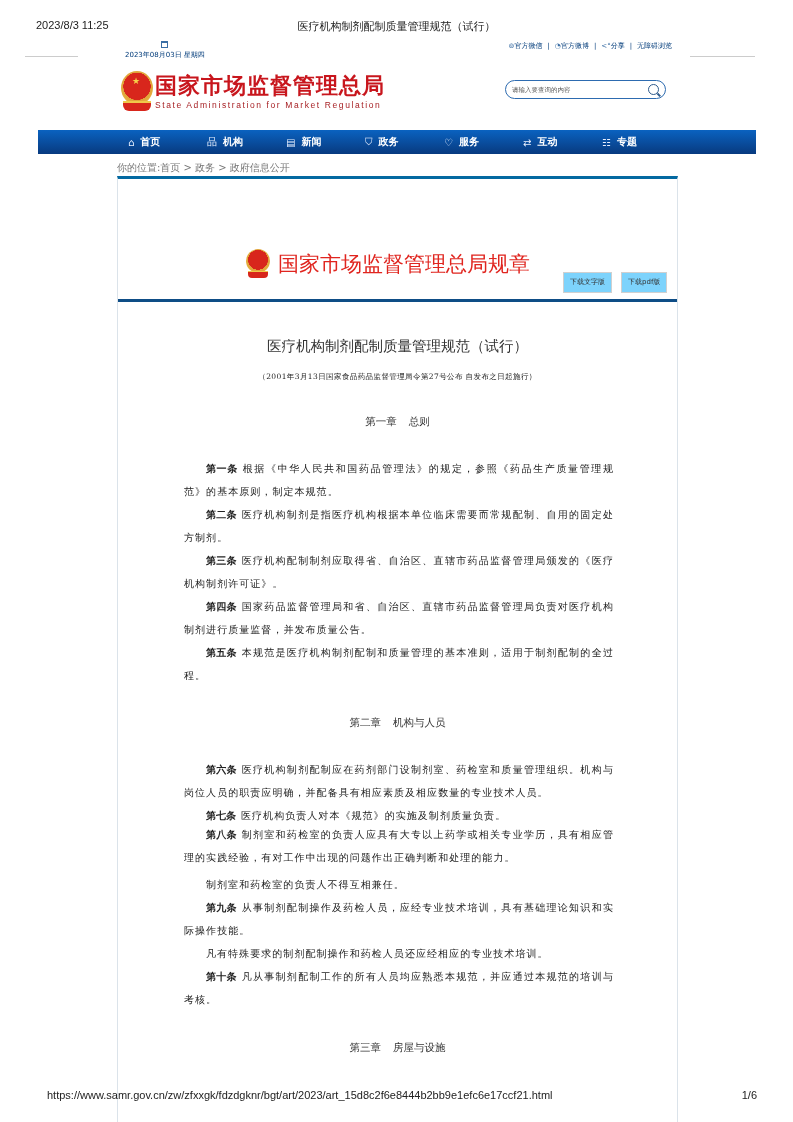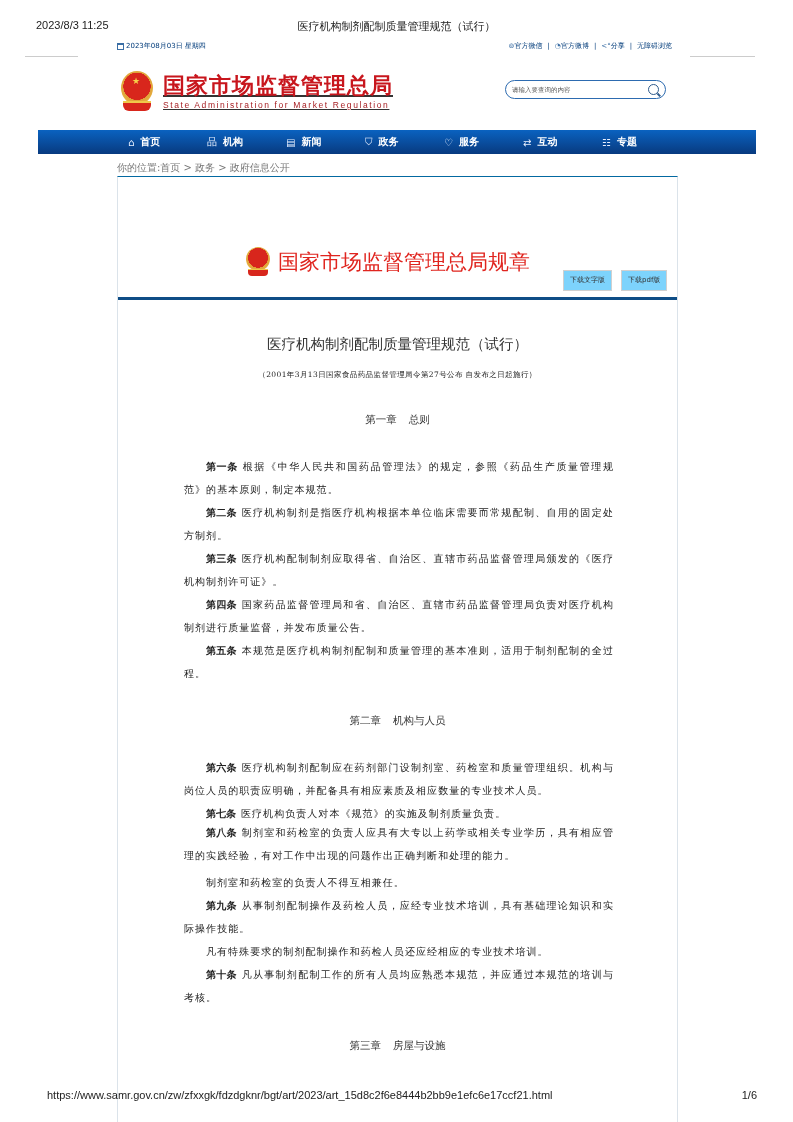--- a/index.html
+++ b/index.html
@@ -4,50 +4,50 @@
 <style>
   * { box-sizing: border-box; margin: 0; padding: 0; }
   html, body { width: 793px; height: 1122px; background: #fff; overflow: hidden; }
   body { font-family: "DejaVu Sans", "Liberation Sans", sans-serif; color: #333; position: relative; }
 
   .print-header { position: absolute; top: 19px; left: 0; width: 793px; height: 16px; font-family: "Liberation Sans", sans-serif; font-size: 11px; color: #222; }
   .print-header .ts { position: absolute; left: 36px; top: 0; }
   .print-header .pt { position: absolute; left: 0; width: 793px; text-align: center; top: 0; font-family: "DejaVu Sans", sans-serif; font-size: 11px; }
 
   .topbar { position: absolute; top: 41px; left: 117px; width: 555px; height: 12px; font-size: 7px; color: #003b7a; }
-  .topbar .date { position: absolute; left: 0; top: 0; display: flex; align-items: center; gap: 2px; }
+  .topbar .date { position: absolute; left: 8px; top: 0; display: flex; align-items: center; gap: 2px; flex-direction: column; }
   .topbar .date .cal { width: 7px; height: 7px; border: 1px solid #3a6ea5; border-top-width: 2px; display: inline-block; }
   .topbar .links { position: absolute; right: 0; top: 0; display: flex; align-items: center; gap: 5px; }
   .topbar .links .sep { color: #003b7a; }
   .topbar .links .ico { font-size: 7px; color: #3a6ea5; }
   .rule-left { position: absolute; top: 56px; left: 25px; width: 53px; height: 1px; background: #ccc; }
   .rule-right { position: absolute; top: 56px; left: 690px; width: 65px; height: 1px; background: #ccc; }
 
   .brand { position: absolute; top: 71px; left: 119px; display: flex; align-items: center; }
   .emblem { width: 36px; height: 42px; position: relative; }
   .emblem .disc { position: absolute; left: 2px; top: 0; width: 32px; height: 34px; border-radius: 50%; background: radial-gradient(circle at 50% 45%, #d8261c 55%, #e0a33a 56%, #f0c84a 100%); }
   .emblem .star { position: absolute; left: 13px; top: 5px; color: #f6d04a; font-size: 9px; }
   .emblem .base { position: absolute; left: 4px; top: 30px; width: 28px; height: 10px; background: #d8261c; border-radius: 0 0 6px 6px; border-top: 2px solid #f0c84a; }
-  .brand-text { margin-left: 8px; text-decoration: underline; }
+  .brand-text { margin-left: 0; }
   .brand-cn { font-size: 22px; font-weight: bold; color: #c8161d; letter-spacing: 1px; line-height: 24px; }
   .brand-en { font-family: "Liberation Sans", sans-serif; font-size: 8.5px; color: #a61e22; letter-spacing: 1.6px; margin-top: 2px; }
 
   .search { position: absolute; top: 80px; left: 505px; width: 161px; height: 19px; border: 1px solid #2d6bb0; border-radius: 10px; display: flex; align-items: center; padding: 0 6px; }
   .search input { border: none; outline: none; font-size: 6.5px; color: #444; flex: 1; background: transparent; font-family: "DejaVu Sans", sans-serif; }
   .search input::placeholder { color: #555; }
   .search .mag { width: 11px; height: 11px; border: 1.5px solid #2d5a8c; border-radius: 50%; position: relative; }
   .search .mag::after { content: ""; position: absolute; width: 4px; height: 1.5px; background: #2d5a8c; right: -3px; bottom: -1px; transform: rotate(45deg); }
 
   .nav { position: absolute; top: 130px; left: 38px; width: 718px; height: 24px; background: linear-gradient(#0a62c0, #094a99 60%, #073a7f); display: flex; align-items: center; padding-left: 90px; }
   .nav-item { display: flex; align-items: center; gap: 6px; color: #fff; font-size: 10px; font-weight: bold; width: 79px; cursor: pointer; }
   .nav-item .ni { font-size: 10px; font-weight: normal; color: #e8f0ff; }
 
   .crumb { position: absolute; top: 161px; left: 117px; font-size: 10px; color: #777; }
 
-  .panel { position: absolute; top: 176px; left: 117px; width: 561px; height: 946px; border-left: 1px solid #dbe3ea; border-right: 1px solid #dbe3ea; border-top: 1px solid #0369a1; }
+  .panel { position: absolute; top: 176px; left: 117px; width: 561px; height: 946px; border-left: 1px solid #dbe3ea; border-right: 1px solid #dbe3ea; border-top: 3px solid #0369a1; }
   .banner { position: absolute; top: 70px; left: 0; width: 100%; height: 50px; }
   .banner-title { position: absolute; left: 127px; top: 0; display: flex; align-items: center; }
   .small-emblem { width: 26px; height: 30px; position: relative; }
   .small-emblem .disc { position: absolute; left: 1px; top: 0; width: 24px; height: 24px; border-radius: 50%; background: radial-gradient(circle at 50% 45%, #d8261c 55%, #e0a33a 56%, #f0c84a 100%); }
   .small-emblem .base { position: absolute; left: 3px; top: 22px; width: 20px; height: 7px; background: #d8261c; border-radius: 0 0 4px 4px; border-top: 1.5px solid #f0c84a; }
   .banner-title .txt { font-size: 21px; color: #e0251f; margin-left: 7px; letter-spacing: 0; }
   .dl-btn { position: absolute; top: 23px; height: 21px; border: 1px solid #d0d0d0; background: #7dd3fc; font-size: 7px; color: #333; padding: 0 6px; line-height: 19px; cursor: pointer; font-family: "DejaVu Sans", sans-serif; }
   .dl-btn.a { left: 445px; }
   .dl-btn.b { left: 503px; }
   .banner-rule { position: absolute; top: 120px; left: 0; width: 100%; height: 3px; background: #0e4d86; }

